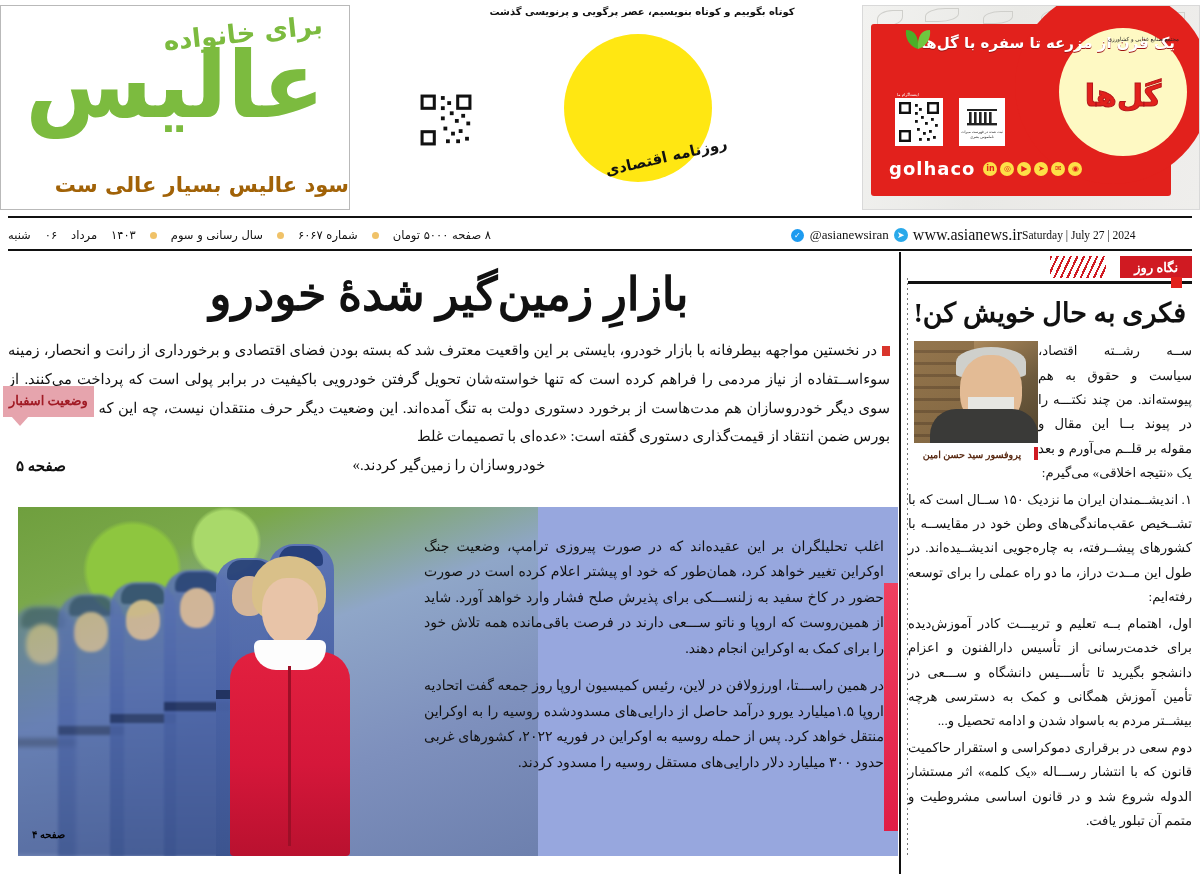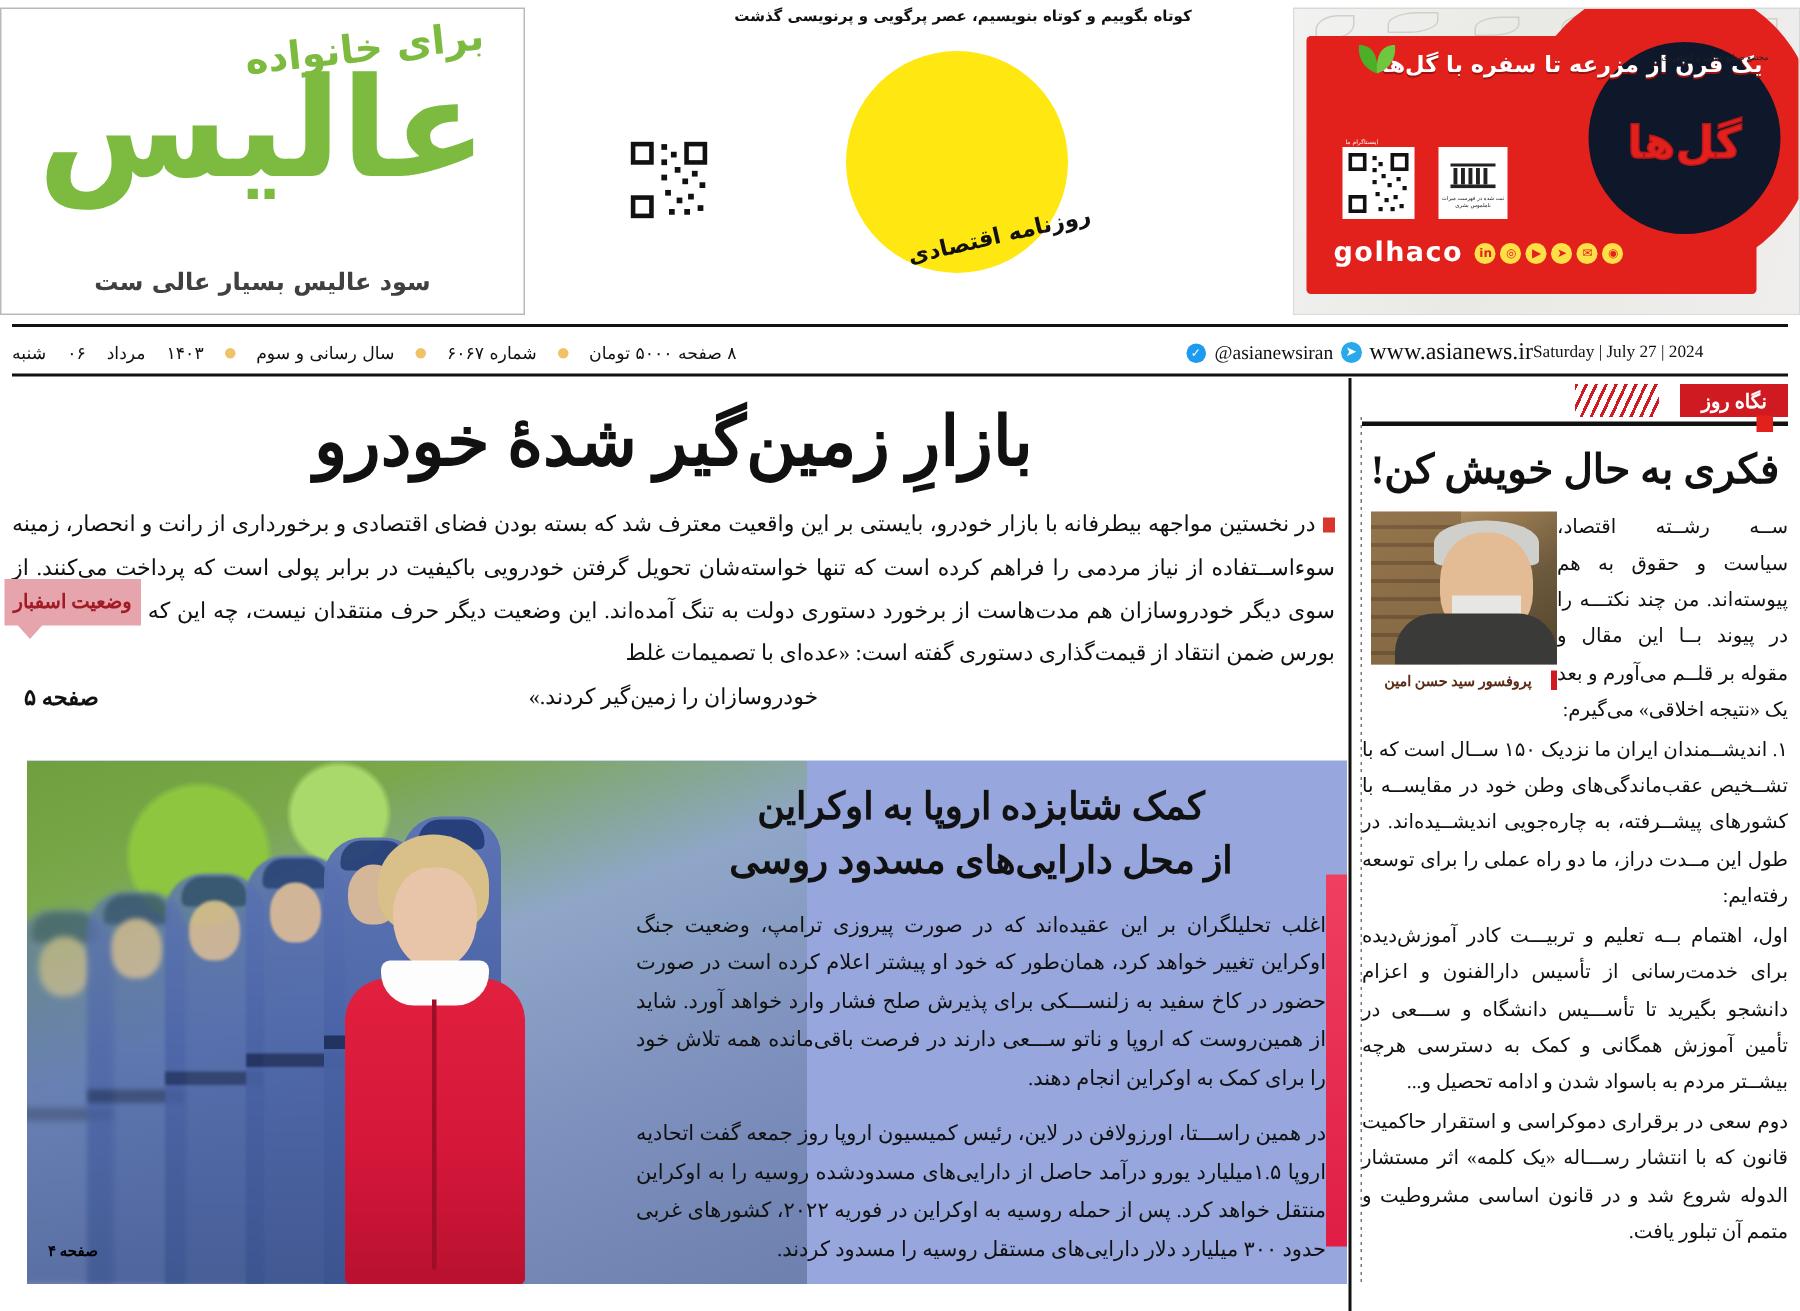--- a/index.html
+++ b/index.html
@@ -19,21 +19,21 @@
   .ad-left { position:relative; width:338px; height:205px; margin:5px 0 0 8px; background:#fff;
              border:1px solid #d9d9d9; overflow:hidden; }
   .ad-left .herbs { position:absolute; inset:0; background:
       linear-gradient(105deg,#f2f2f0 0%,#e9e9e6 40%,#efeeec 100%); }
   .ad-left .herb { position:absolute; border:1.6px solid #cfcfcb; border-radius:60% 0 60% 0; }
   .ad-left .redbox { position:absolute; left:8px; top:18px; width:300px; height:172px;
       background:#e2211c; border-radius:3px; }
   .ad-left .redbox:after{ content:""; position:absolute; right:-40px; top:-36px;
       width:196px; height:196px; border-radius:50%; background:#e2211c; }
   .ad-left .whitecircle { position:absolute; right:12px; top:22px; width:128px; height:128px;
-      border-radius:50%; background:#0f172a; z-index:3; display:flex; align-items:center; justify-content:center; }
+      border-radius:50%; background:#fef9c3; z-index:3; display:flex; align-items:center; justify-content:center; }
   .ad-left .golha-logo { font-size:30px; font-weight:bold; color:#e2211c; letter-spacing:-1px;
       -webkit-text-stroke:1px #b5161a; transform:translateY(3px); }
   .ad-left .golha-sub { position:absolute; top:10px; right:6px; font-size:5.5px; color:#222; z-index:4; }
   .ad-left .leafs { position:absolute; top:22px; left:40px; z-index:4; }
   .ad-left .slogan { position:absolute; z-index:4; right:24px; top:28px; color:#fff; font-size:15px;
       font-weight:bold; text-shadow:0 1px 0 #9c1210; }
   .ad-left .qr { position:absolute; z-index:4; left:32px; top:92px; width:48px; height:48px;
       background:#fff; padding:2px; }
   .ad-left .unesco { position:absolute; z-index:4; left:96px; top:92px; width:46px; height:48px;
       background:#fff; display:flex; flex-direction:column; align-items:center; justify-content:center; }
@@ -57,22 +57,22 @@
       font-size:15px; font-weight:bold; color:#111; }
   .mh-qr { position:absolute; top:92px; left:60px; width:56px; height:56px; }
 
   
   .ad-right { position:relative; width:350px; height:205px; margin:5px 8px 0 0; background:#fff;
       border:1px solid #b9b9b9; overflow:hidden; }
   .ad-right .al-fam { position:absolute; top:12px; right:26px; font-size:26px; color:#7cbb3f;
       font-weight:bold; transform:rotate(-6deg); }
   .ad-right .al-main { position:absolute; top:34px; right:8px; left:8px; text-align:center;
       font-size:92px; line-height:1; font-weight:bold; color:#7cbb3f; }
-  .ad-right .al-slogan { position:absolute; bottom:12px; right:0; left:0; text-align:center;
-      font-size:16px; font-weight:bold; color:#404040; }
+  .ad-right .al-slogan { position:absolute; bottom:12px; right:0; left:0; 
+      font-size:21px; font-weight:bold; color:#a16207; }
 
   
   .inforule { position:absolute; top:216px; left:8px; width:1184px; height:2px; background:#111; }
   .infobar { position:absolute; top:222px; left:8px; width:1184px; height:26px;
       display:flex; align-items:center; font-size:11.5px; color:#111; }
   .infobar .ltr { direction:ltr; font-family:"Liberation Serif","DejaVu Serif",serif; }
   .infobar .greg { width:170px; }
   .infobar .site { font-size:16px; font-family:"Liberation Serif",serif; }
   .infobar .tg { width:14px; height:14px; border-radius:50%; background:#29a9ea; color:#fff;
       font-size:9px; display:inline-flex; align-items:center; justify-content:center; margin:0 5px; }
@@ -371,24 +371,20 @@
           <div class="lady">
             <div class="hair"></div>
               <div class="face"></div>
             <div class="coat"></div>
               <div class="collar"></div>
               <div class="zip"></div>
           </div>
         </div>
         <div class="pinkstripe"></div>
         <div class="txtwrap">
-          <h2 class="s2-head">
-            <span>کمک شتابزده اروپا به اوکراین</span><br>
-            <span>از محل دارایی‌های مسدود روسی</span>
-          </h2>
           <div class="s2-body">
             <p>اغلب تحلیلگران بر این عقیده‌اند که در صورت پیروزی ترامپ، وضعیت جنگ اوکراین تغییر خواهد کرد، همان‌طور که خود او پیشتر اعلام کرده است در صورت حضور در کاخ سفید به زلنســـکی برای پذیرش صلح فشار وارد خواهد آورد. شاید از همین‌روست که اروپا و ناتو ســـعی دارند در فرصت باقی‌مانده همه تلاش خود را برای کمک به اوکراین انجام دهند.</p>
             <p>در همین راســـتا، اورزولافن در لاین، رئیس کمیسیون اروپا روز جمعه گفت اتحادیه اروپا ۱.۵میلیارد یورو درآمد حاصل از دارایی‌های مسدودشده روسیه را به اوکراین منتقل خواهد کرد. پس از حمله روسیه به اوکراین در فوریه ۲۰۲۲، کشورهای غربی حدود ۳۰۰ میلیارد دلار دارایی‌های مستقل روسیه را مسدود کردند.</p>
           </div>
         </div>
         <div class="pagref-2">صفحه ۴</div>
       </div>
     </div>
 
     <div class="sidebar">

